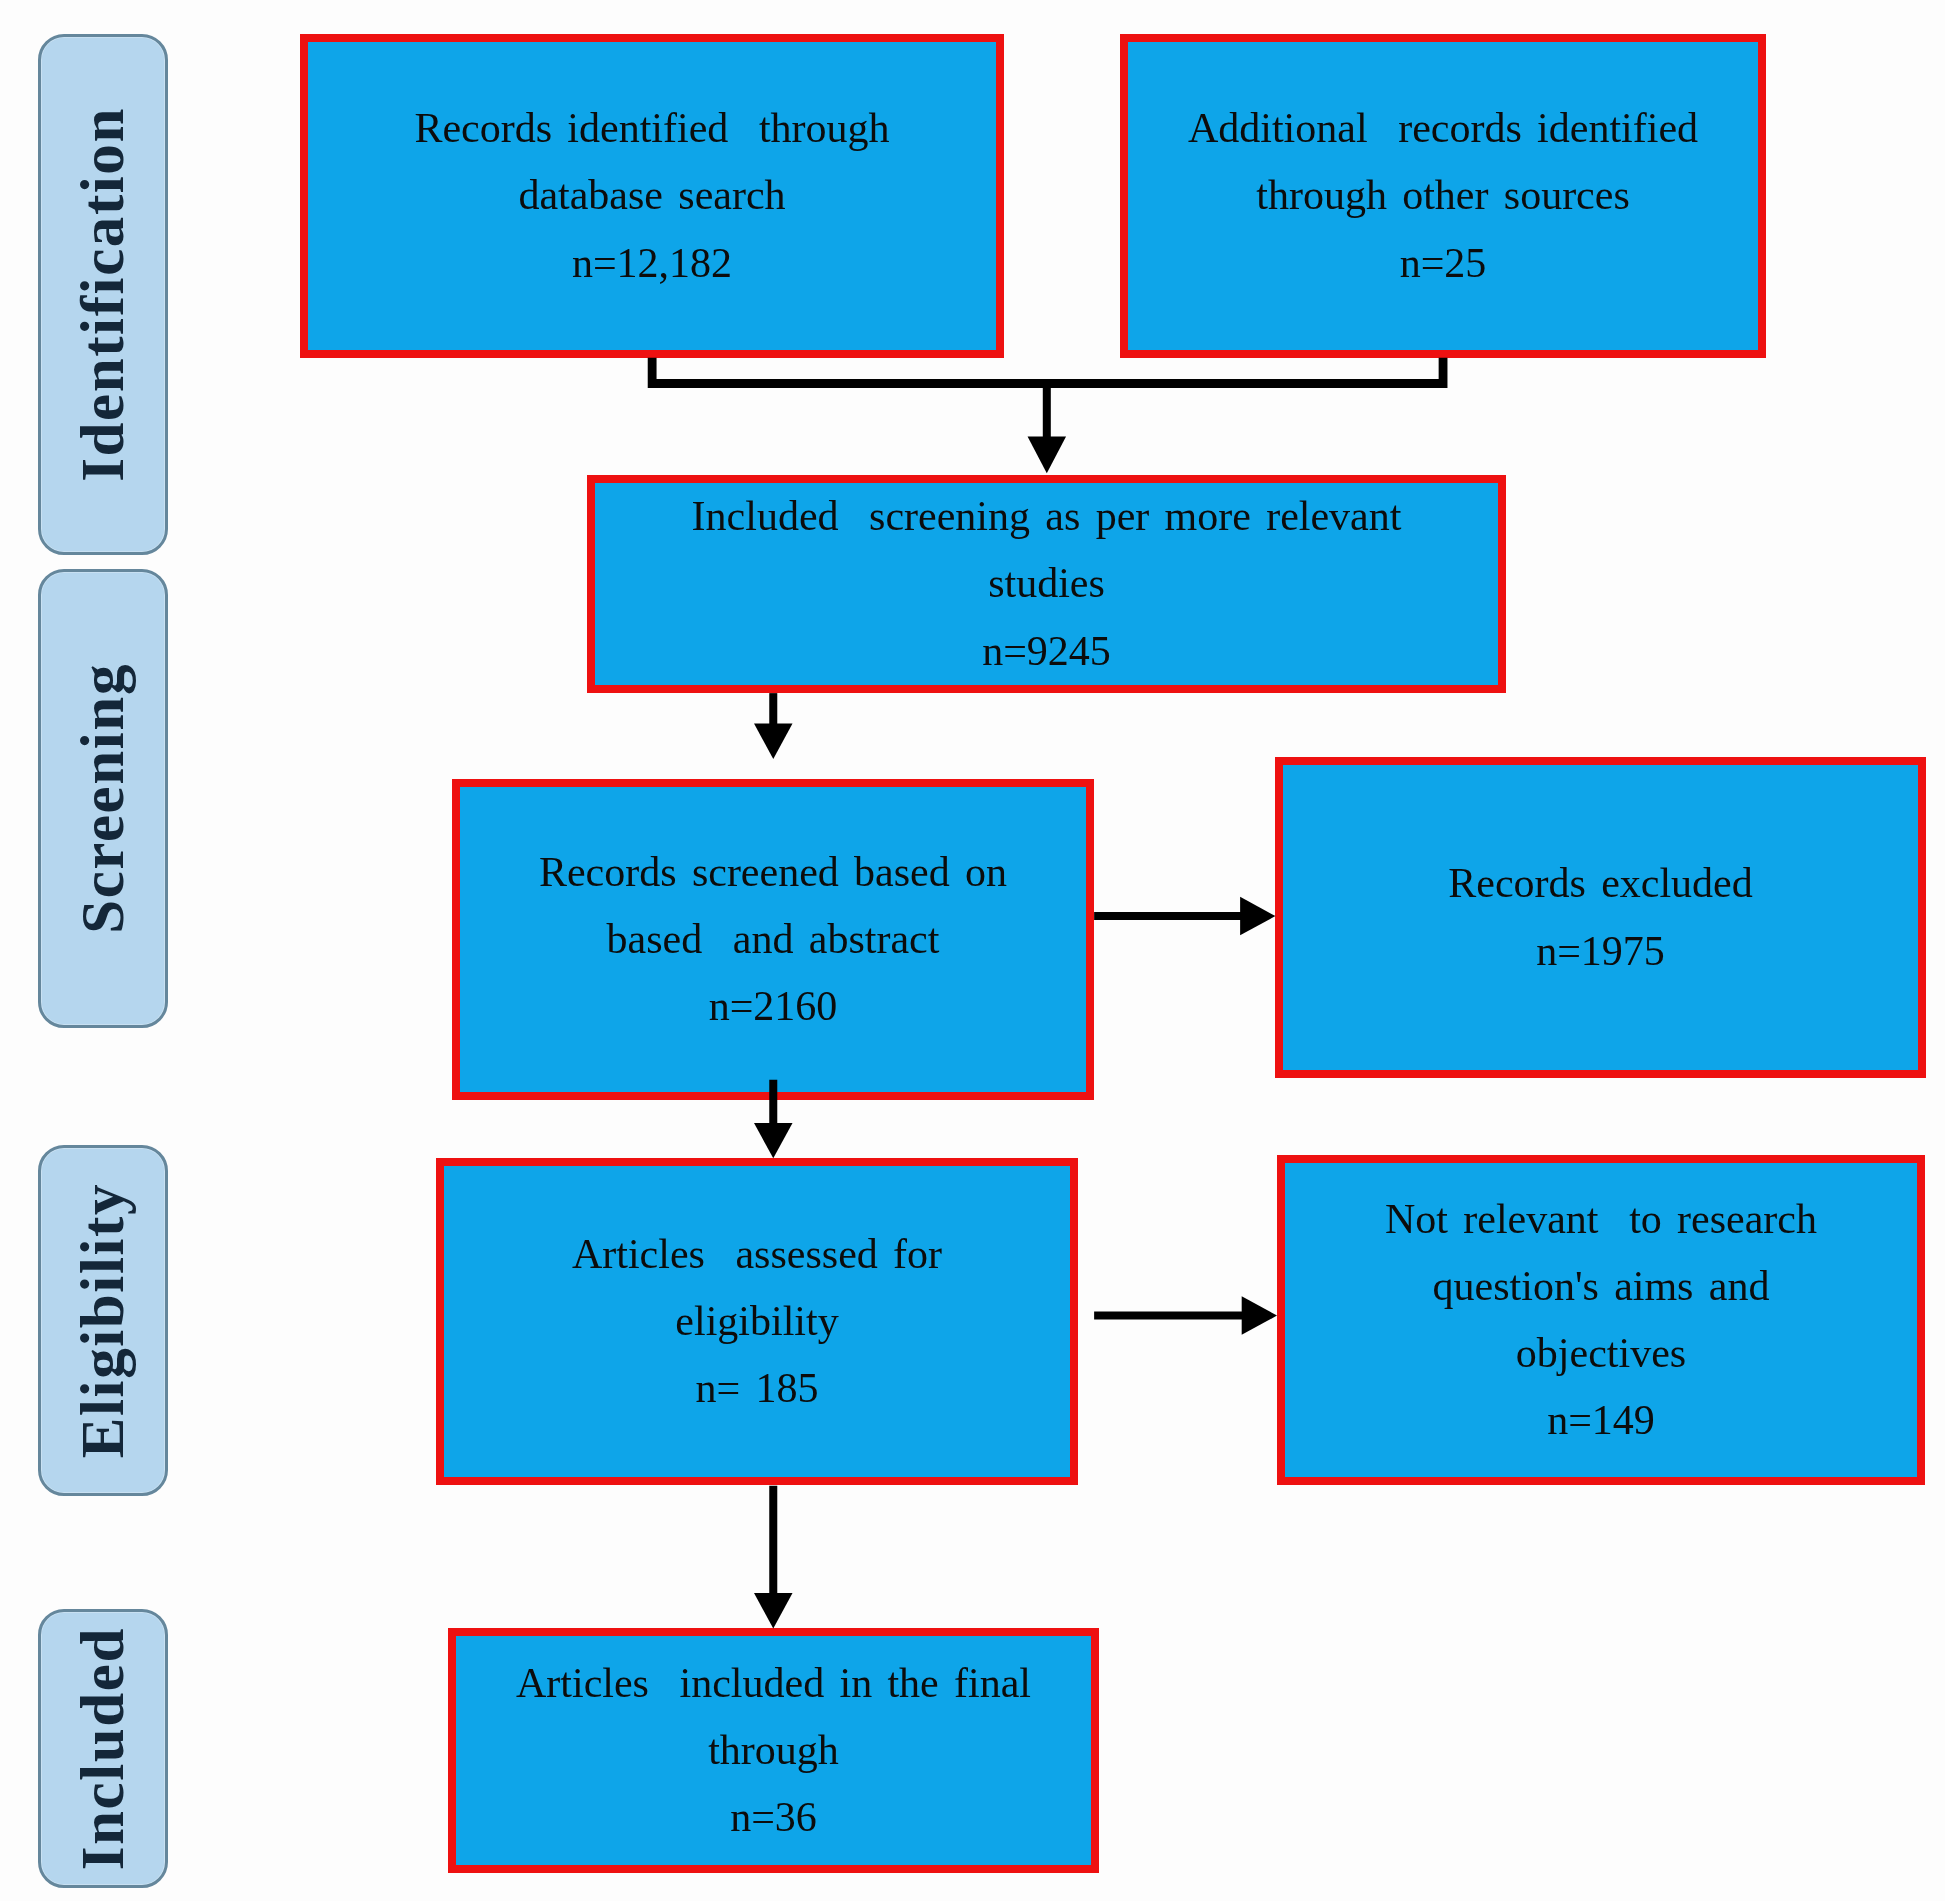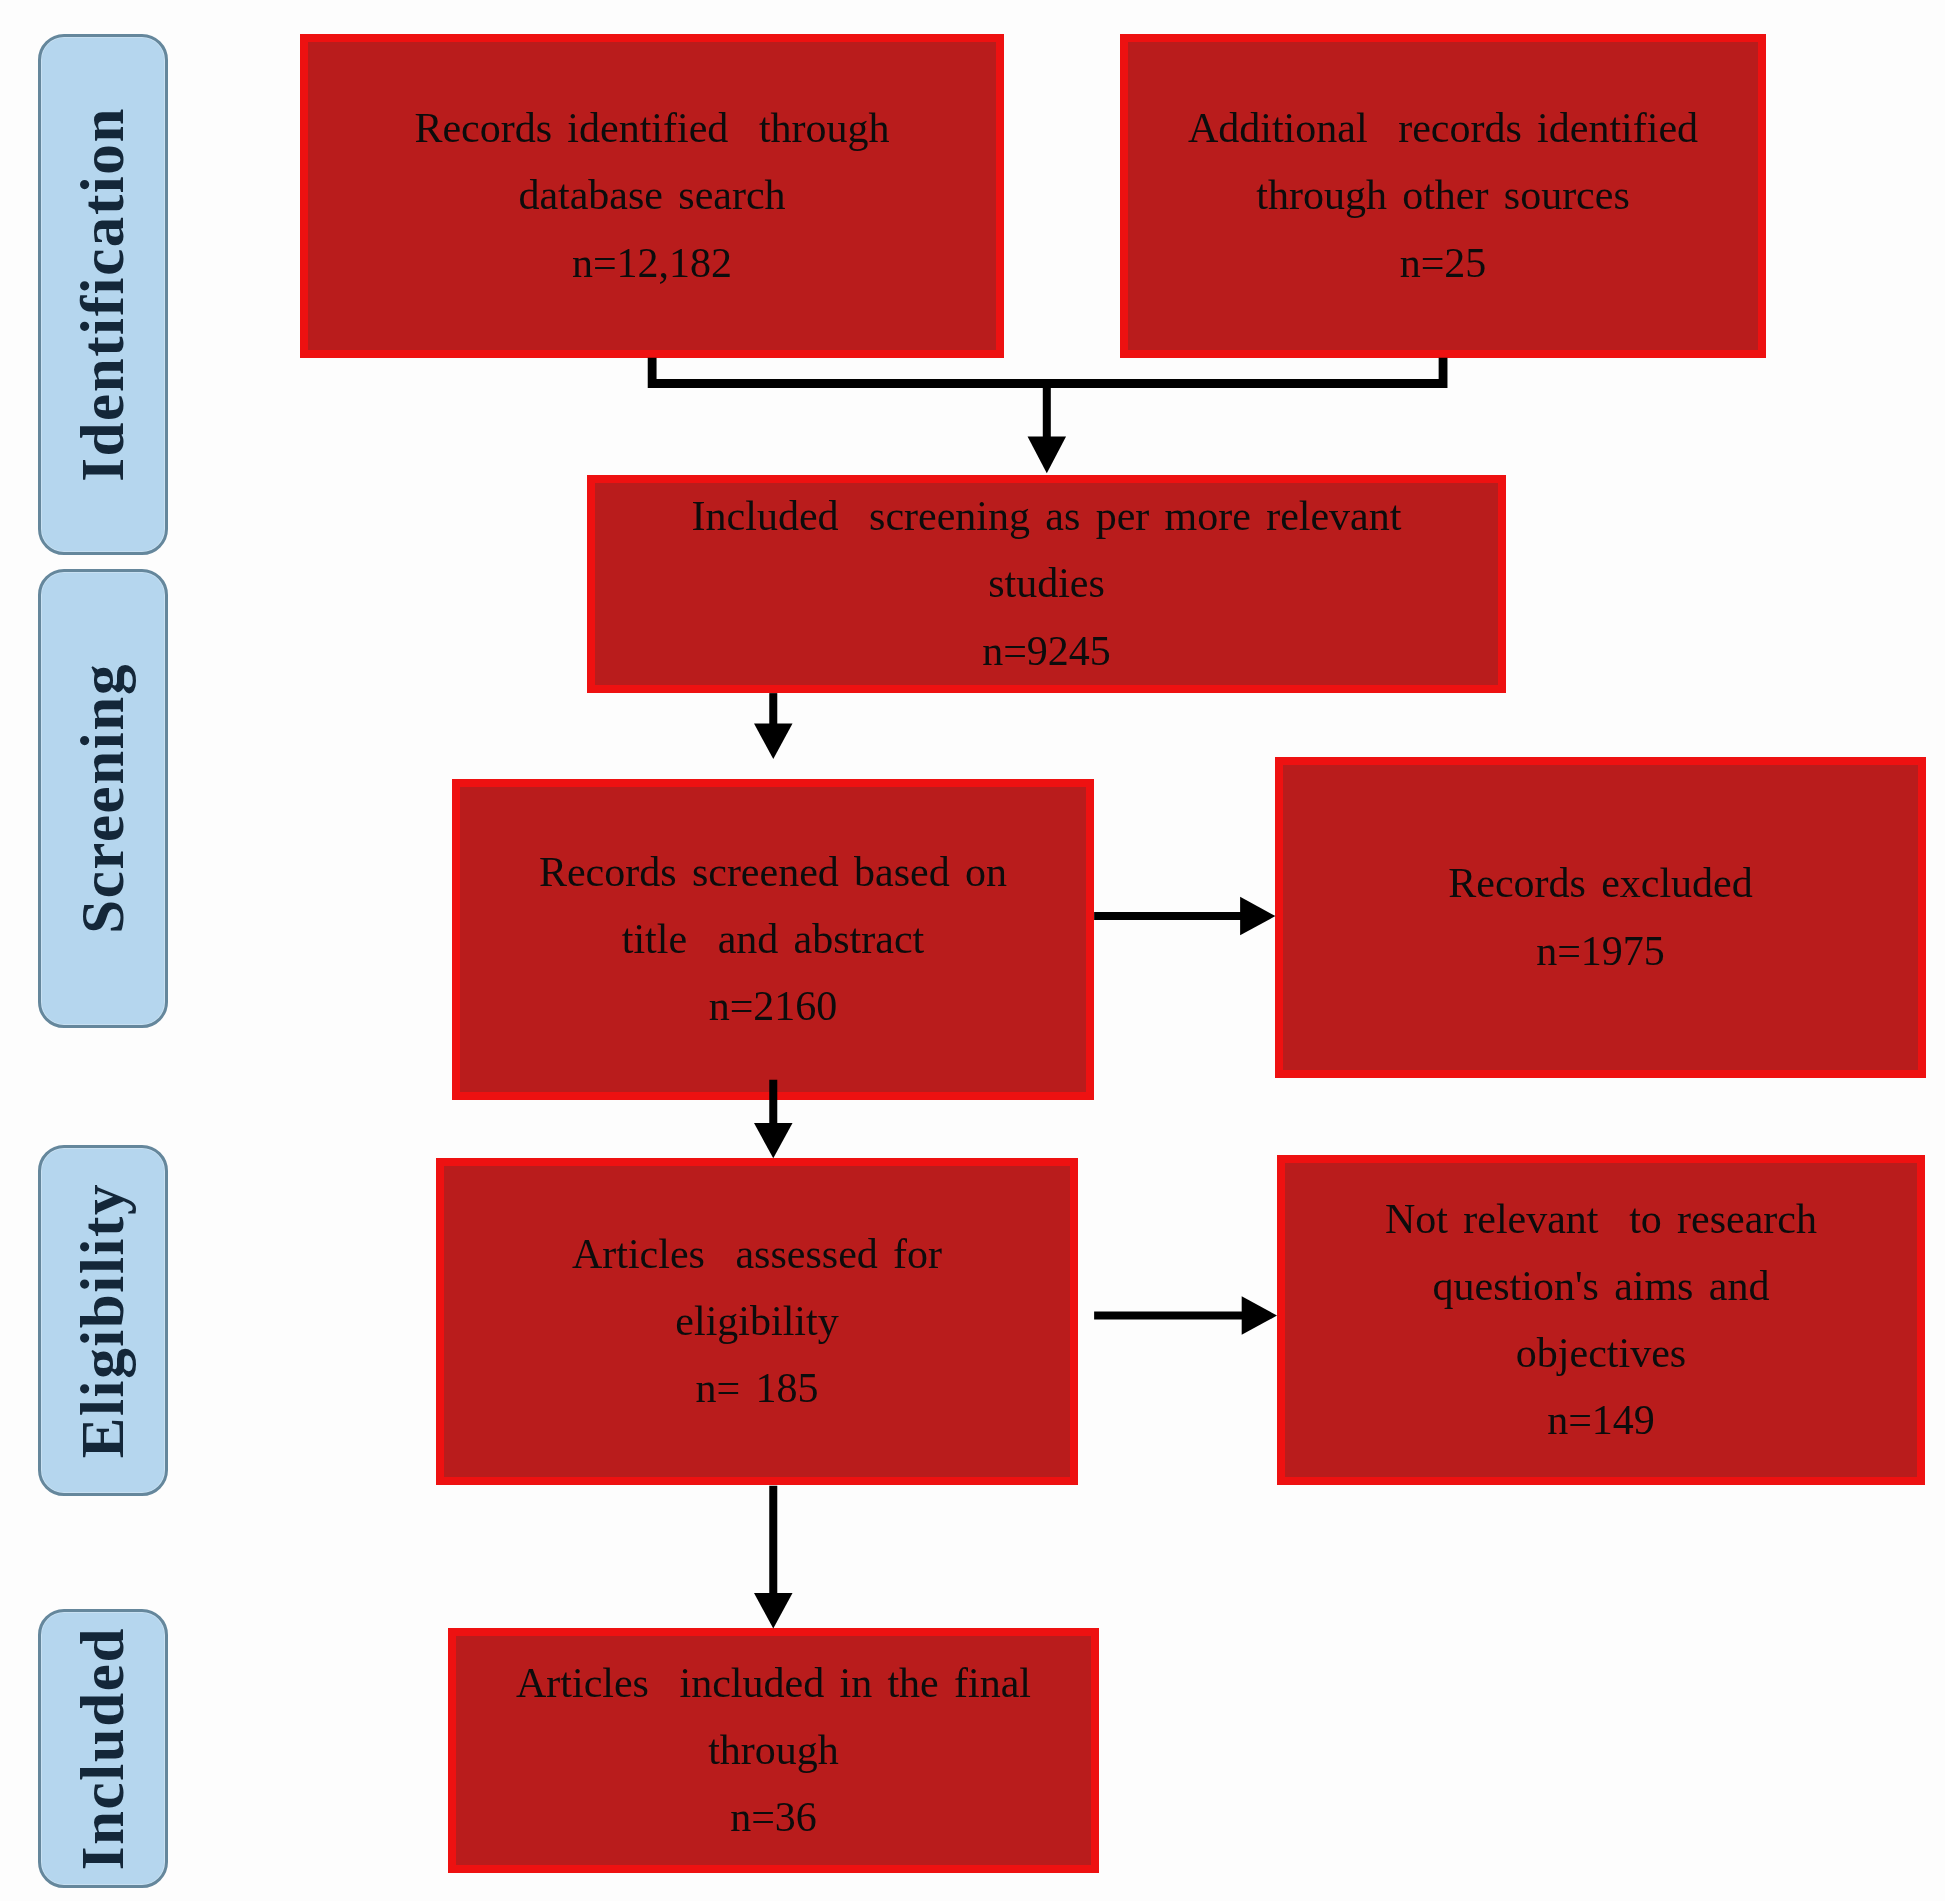--- a/index.html
+++ b/index.html
@@ -34,21 +34,21 @@
     transform:rotate(180deg);
     font-size:61px;
     font-weight:bold;
     color:#142739;
     letter-spacing:1.6px;
     white-space:pre;
   }
   
   .flow-box{
     position:absolute;
-    background:#b91c1c;
+    background:#0ea5e9;
     border:8px solid #ee1111;
     box-sizing:border-box;
     display:flex;
     flex-direction:column;
     justify-content:center;
     align-items:center;
     text-align:center;
   }
   .box-line{
     font-size:42px;
@@ -105,21 +105,21 @@
   </div>
 
   <div class="flow-box" style="left:587px;top:475px;width:919px;height:218px;">
     <div class="box-line">Included  screening as per more relevant</div>
     <div class="box-line">studies</div>
     <div class="box-line">n=9245</div>
   </div>
 
   <div class="flow-box" style="left:452px;top:759px;width:642px;height:321px;margin-top:20px;">
     <div class="box-line">Records screened based on</div>
-    <div class="box-line">title  and abstract</div>
+    <div class="box-line">based  and abstract</div>
     <div class="box-line">n=2160</div>
   </div>
 
   <div class="flow-box" style="left:1275px;top:757px;width:651px;height:321px;">
     <div class="box-line">Records excluded</div>
     <div class="box-line">n=1975</div>
   </div>
 
   <div class="flow-box" style="left:436px;top:1158px;width:642px;height:327px;">
     <div class="box-line">Articles  assessed for</div>

